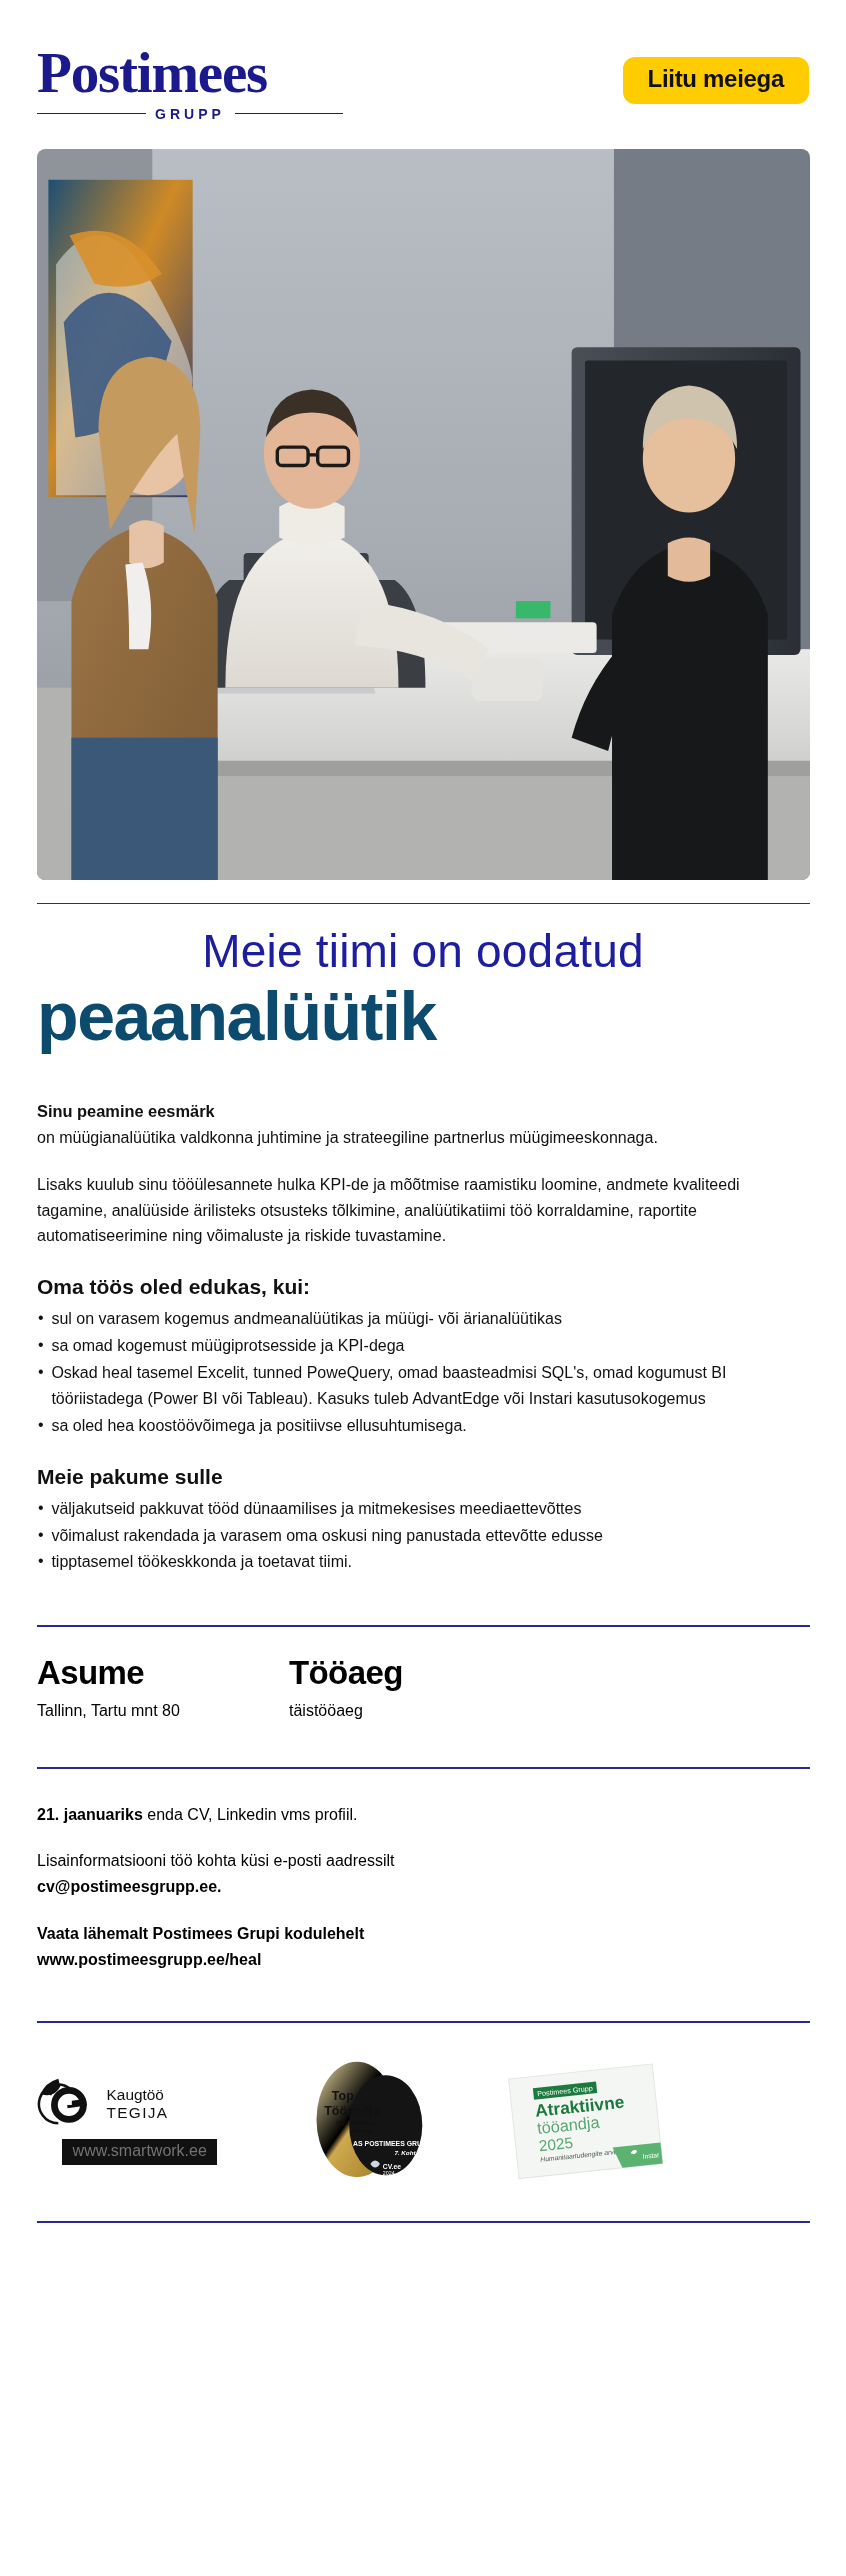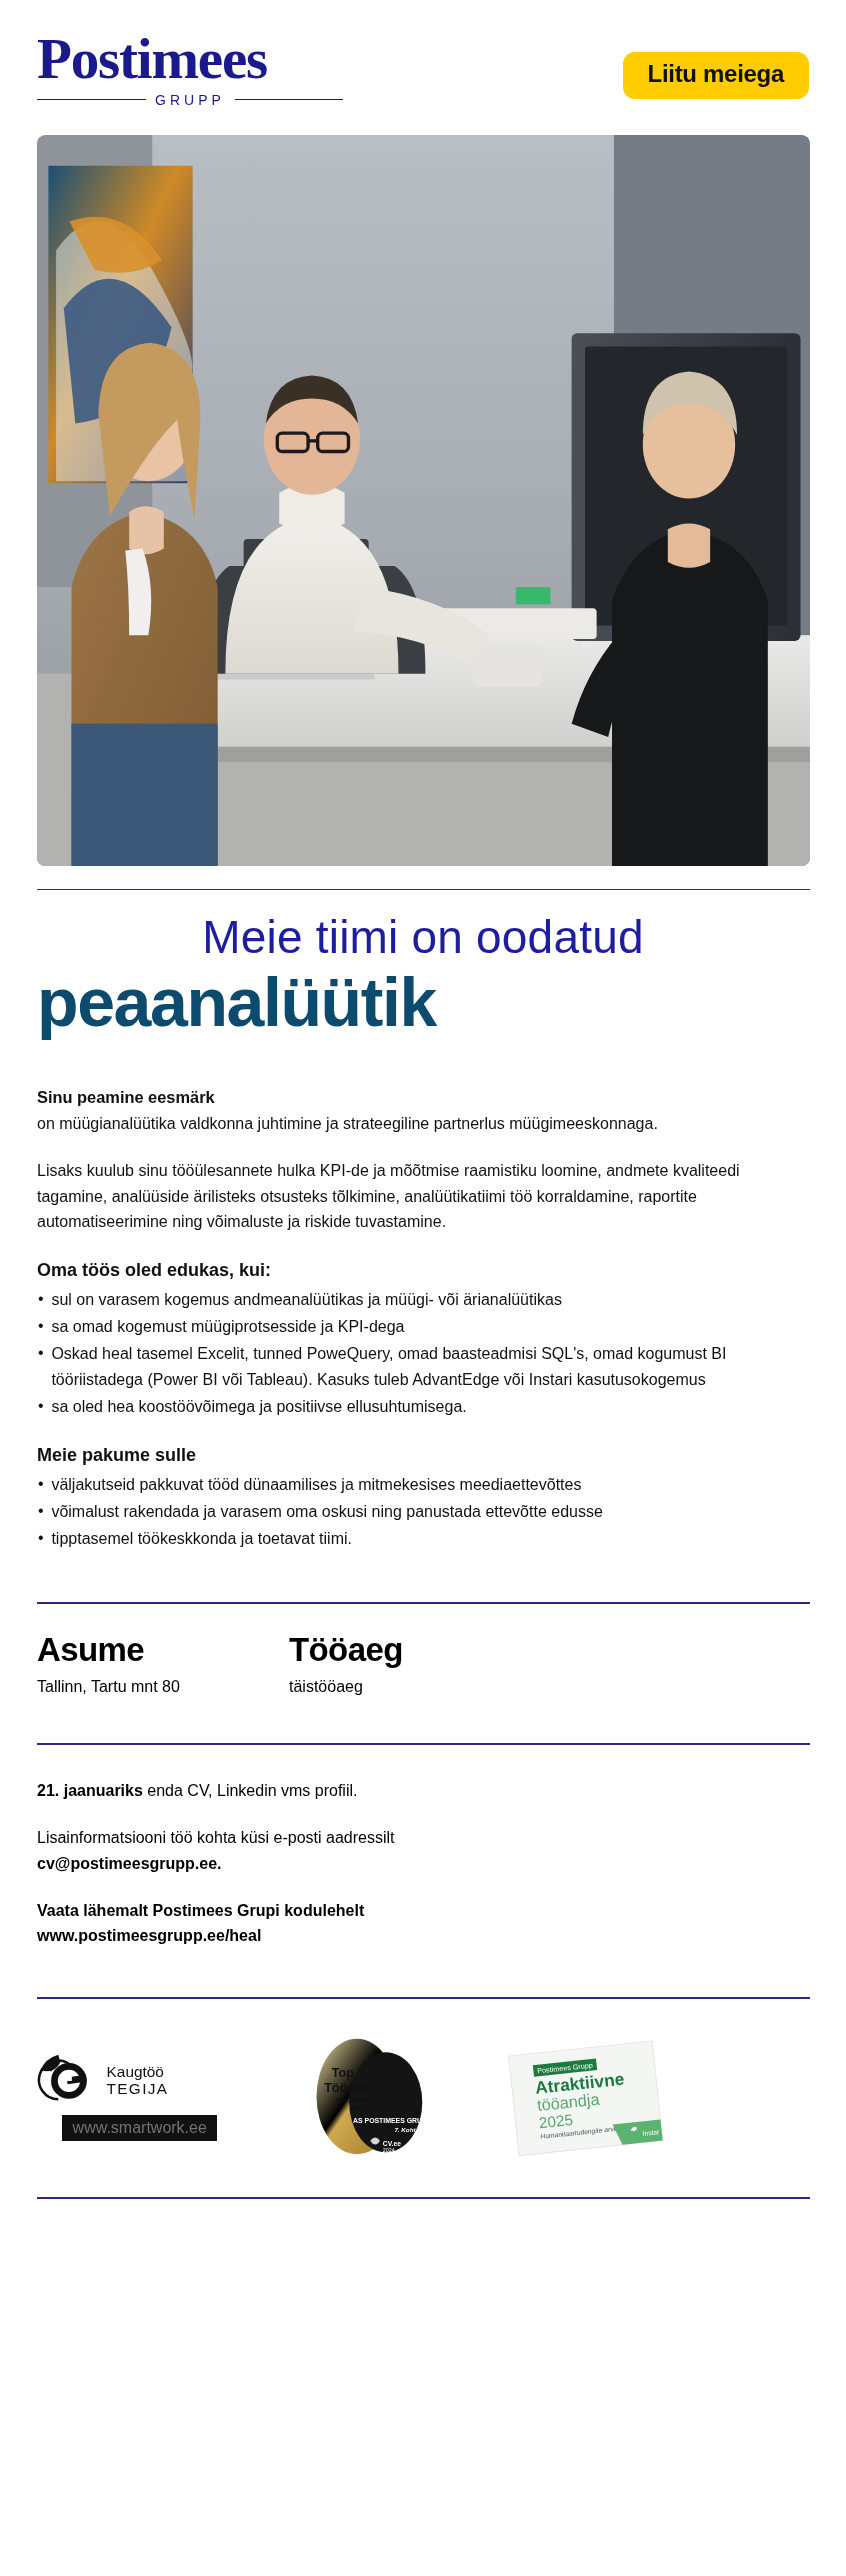--- a/index.html
+++ b/index.html
@@ -21,23 +21,23 @@
   .page {
     width: 846px;
     min-height: 2576px;
     padding: 0 37px;
     background: #ffffff;
     position: relative;
   }
 
   
   .header {
-    padding-top: 33px;
+    padding-top: 47px;
     display: flex;
-    align-items: center;
+    align-items: flex-start;
     justify-content: space-between;
     gap: 39px;
   }
 
   .logo-block {
     position: relative;
     width: 317px;
   }
 
   .logo-word {
@@ -61,21 +61,21 @@
   }
 
   .logo-sub .rule {
     flex: 1;
     height: 1.9px;
     background: #1a1a8c;
   }
 
   .logo-sub .grupp {
     font-size: 14px;
-    font-weight: 400;
+    font-weight: 700;
     letter-spacing: 4px;
     color: #1a1a8c;
   }
 
   .join-btn {
     margin-top: 9.6px;
     background: #FFCC00;
     color: #111111;
     border: none;
     border-radius: 12px;
@@ -140,21 +140,21 @@
 
   .body-copy .lead-head {
     font-weight: 700;
     font-size: 16.4px;
   }
 
   .blk { margin-bottom: 21px; }
 
   .sec-head {
     font-weight: 700;
-    font-size: 18px;
+    font-size: 21px;
     margin-bottom: 1.9px;
   }
 
   ul.bul {
     list-style: none;
     padding: 0;
     margin: 0;
   }
 
   ul.bul li {

